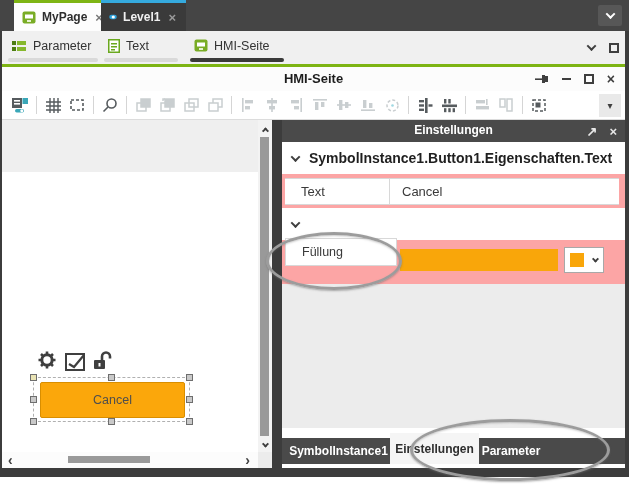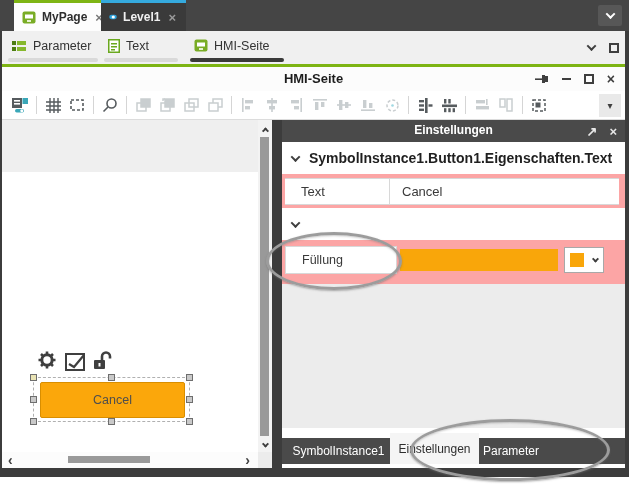--- a/index.html
+++ b/index.html
@@ -92,36 +92,36 @@
   .psection { position:absolute; left:0; width:343px; height:32px; display:flex; align-items:center; gap:10px;
               padding-left:10px; color:#2f2f2f; background:#fff; }
   .psection .stitle { font-size:14px; font-weight:bold; color:#1f1f1f; }
 
   .prow { position:absolute; left:3px; width:334px; height:27px; border-top:1px solid #d8d8d8; border-bottom:1px solid #d8d8d8; display:flex; }
   .pcell { height:100%; display:flex; align-items:center; padding-left:16px; font-size:13px; color:#3a3a3a;
            border-right:1px solid #d8d8d8; background:#fff; }
   .pcell.c1 { width:105px; }
   .pcell.c2 { flex:1; border-right:none; padding-left:12px; }
 
-  .fill-label-cell { position:absolute; left:3px; top:126px; width:112px; height:28px; background:#fff;
+  .fill-label-cell { position:absolute; left:3px; top:118px; width:112px; height:28px; background:#fff;
                      border:1px solid #d8d8d8; display:flex; align-items:center; padding-left:16px;
                      font-size:12.5px; color:#3a3a3a; }
   .fill-bar { position:absolute; left:118px; top:129px; width:158px; height:22px; background:#f9a60a; }
   .fill-swatch { position:absolute; left:282px; top:127px; width:40px; height:26px; background:#fff;
                  border:1px solid #a8a8a8; display:flex; align-items:center; justify-content:space-between;
                  padding:0 5px; color:#3f3f3f; }
   .fill-swatch .sw { width:14px; height:14px; background:#f9a60a; }
 
   .panel-gray { position:absolute; left:0; top:164px; width:343px; height:144px; background:#ececec; }
   .panel-white-strip { position:absolute; left:0; top:308px; width:343px; height:10px; background:#fff; }
 
   .panel-tabbar { position:absolute; left:0; top:318px; width:343px; height:26px; background:#4a4a4a;
                   display:flex; align-items:flex-end; padding-left:5px; }
   .ptab { height:26px; display:flex; align-items:center; justify-content:center;
-          font-size:12px; font-weight:normal; color:#fff; }
+          font-size:12px; font-weight:bold; color:#fff; }
   .ptab.t1 { width:103px; } .ptab.t2 { width:68px; } .ptab.t3 { width:89px; } .ptab.t4 { width:64px; }
   .ptab.active { background:#f5f5f5; color:#2e2e2e; height:31px; position:relative; top:0; margin-bottom:0; align-self:flex-end; }
 
   
   .ellipse { position:absolute; border:3px solid #9c9c9c; border-radius:50%; z-index:50;
              box-shadow:0 1px 2px rgba(110,110,110,.55), inset 0 1px 2px rgba(110,110,110,.35);
              pointer-events:none; background:transparent; }
   .ellipse.fill-ring { left:266px; top:232px; width:136px; height:58px; }
   .ellipse.tab-ring  { left:410px; top:419px; width:200px; height:62px; }
 

